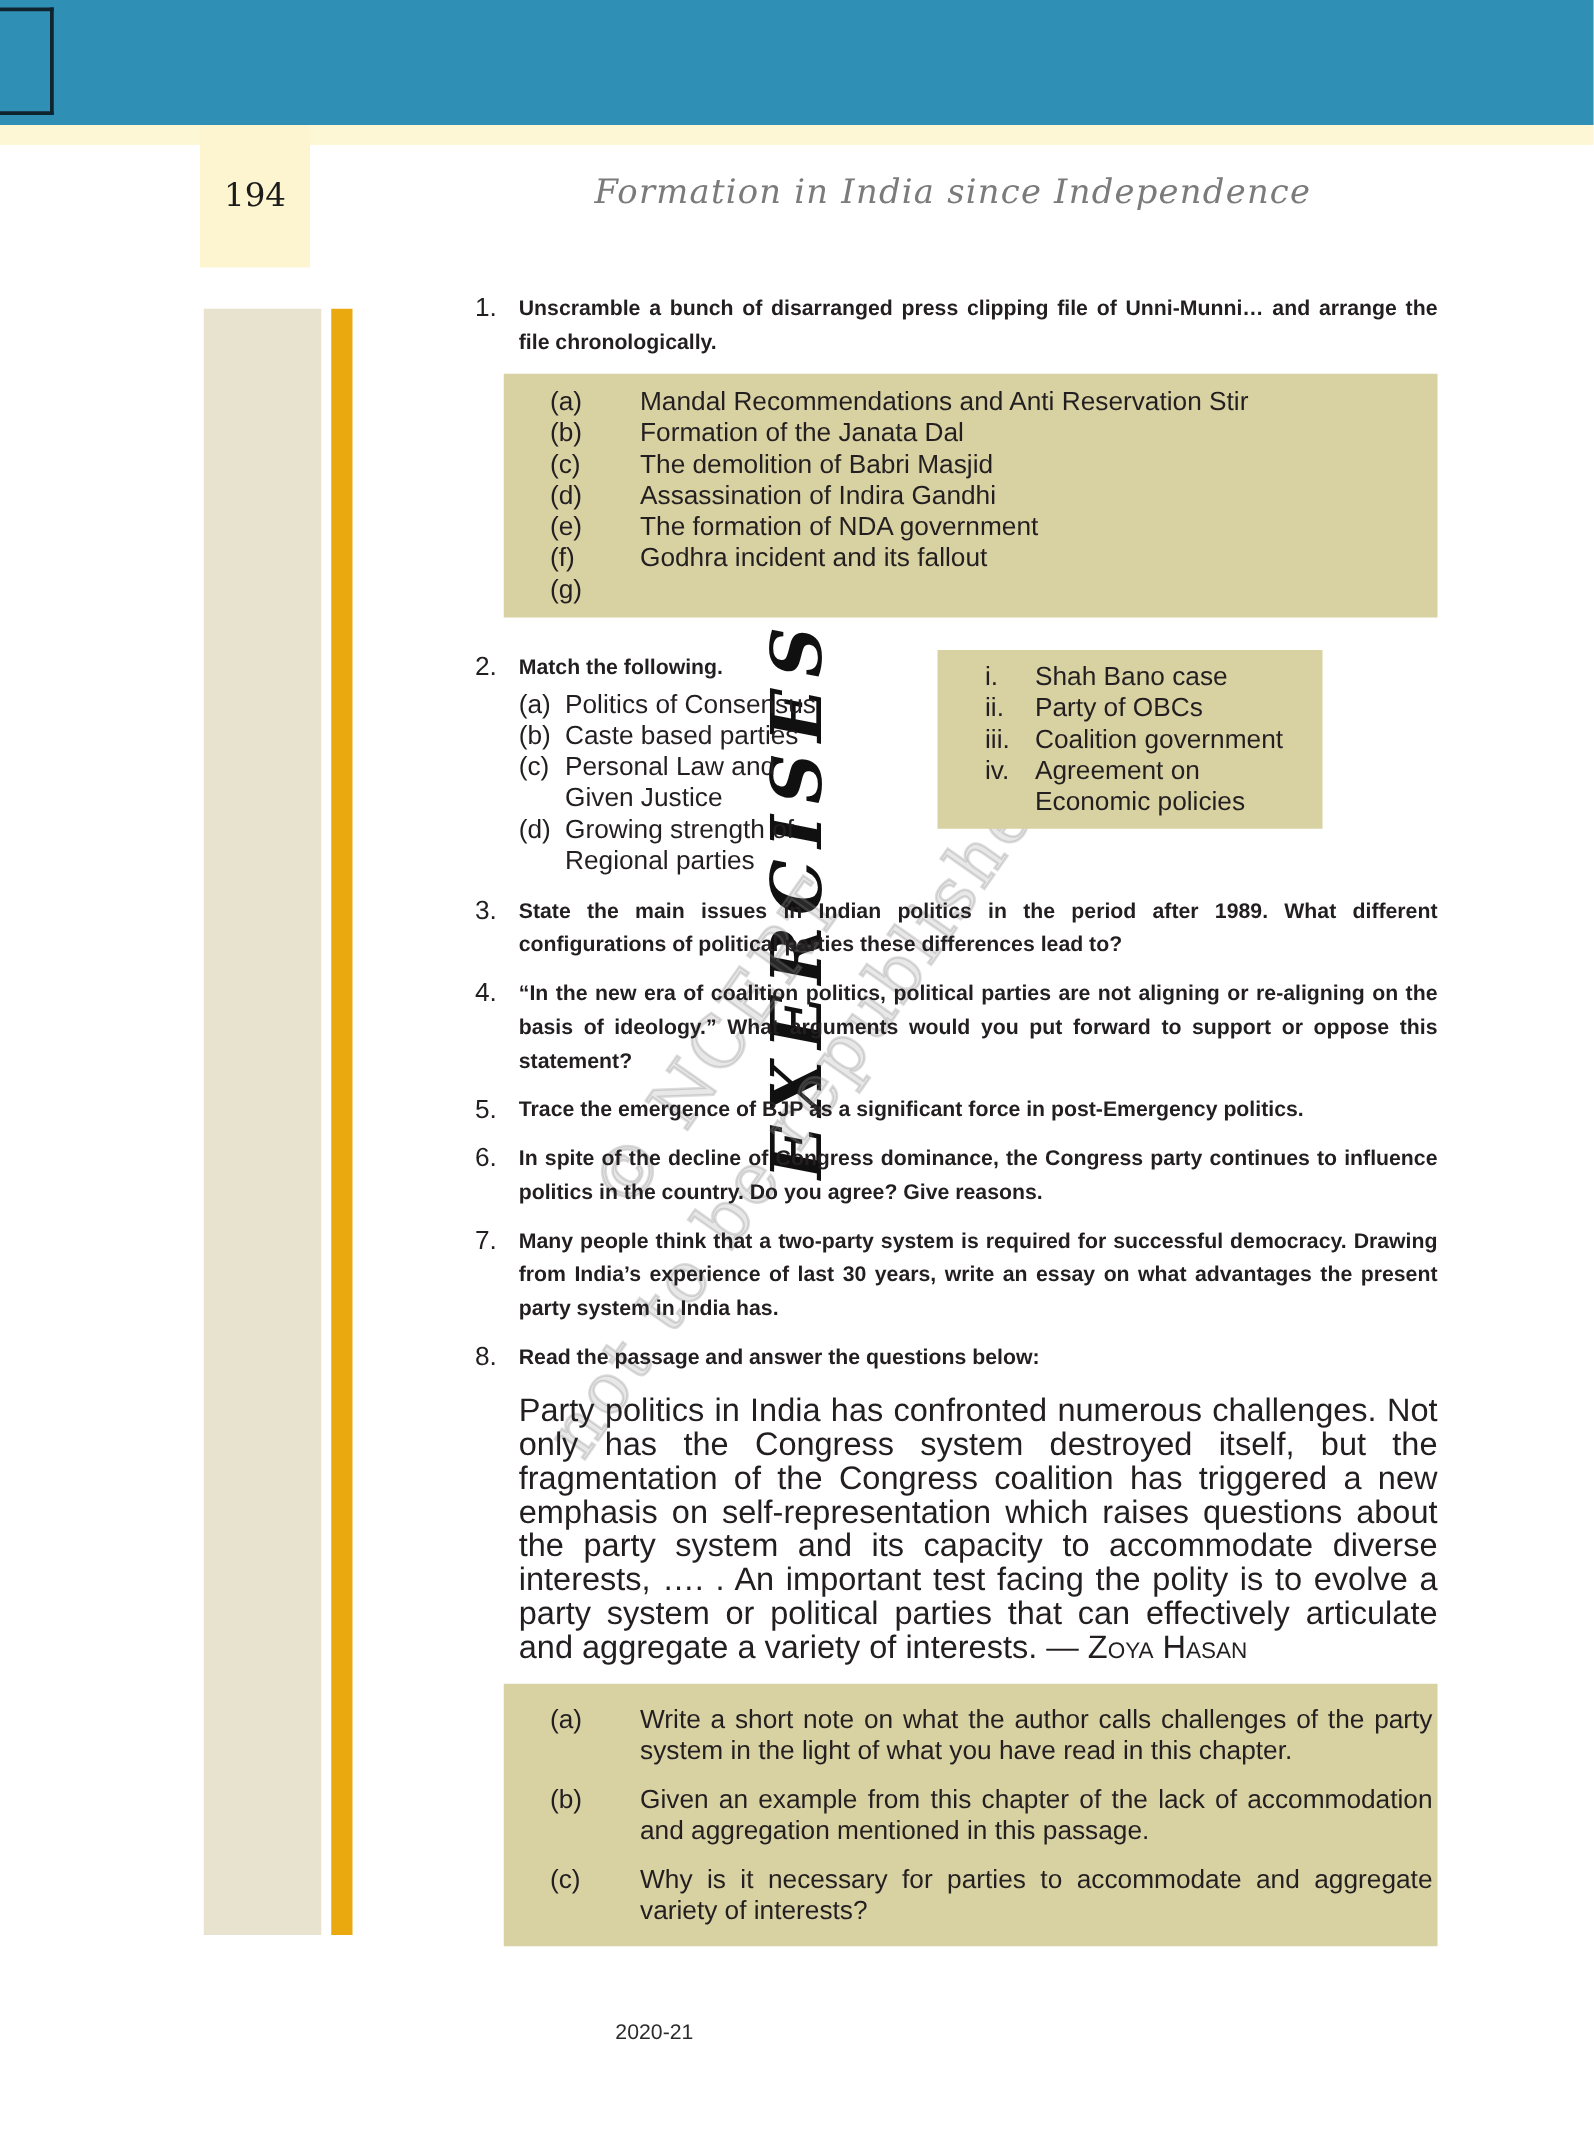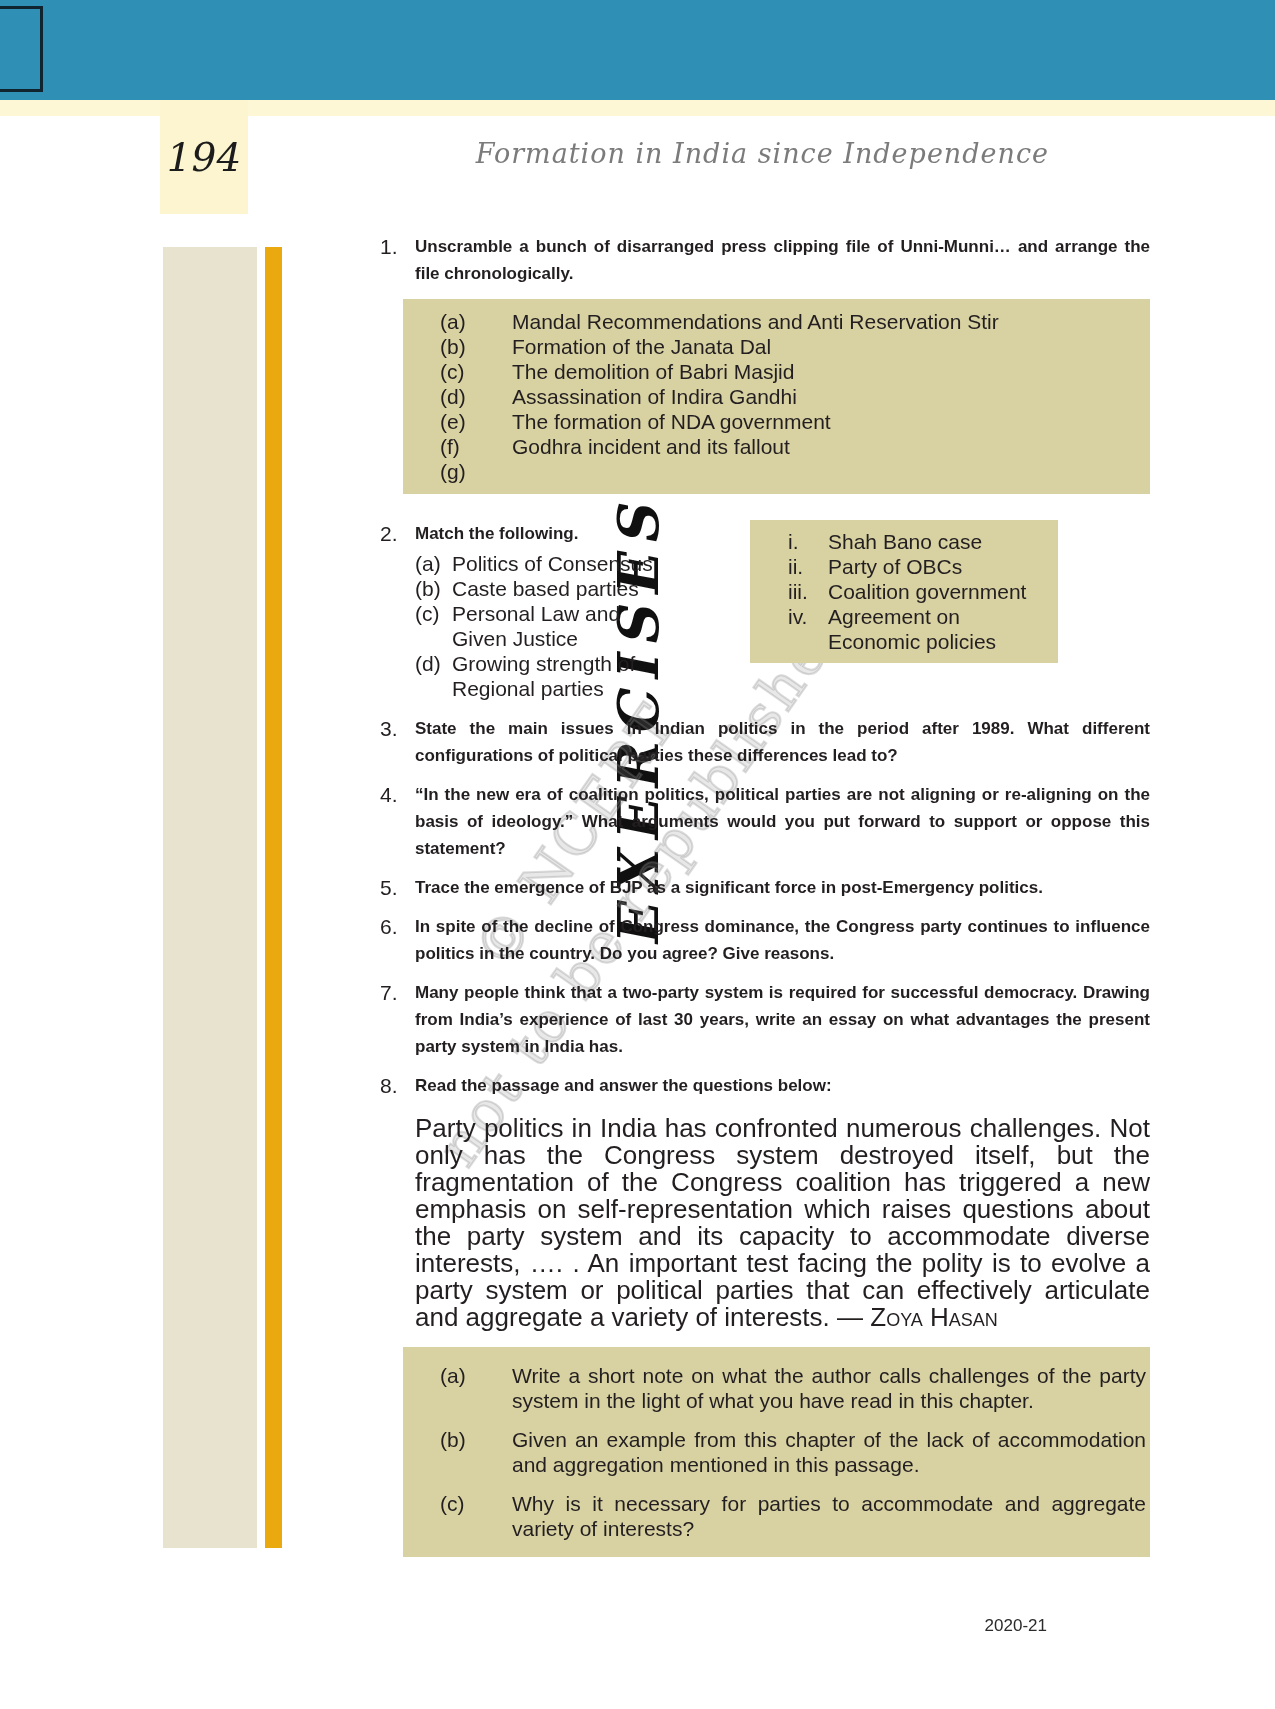--- a/index.html
+++ b/index.html
@@ -7,21 +7,21 @@
     width:1275px;height:1709px;position:relative;background:#ffffff;
     font-family:"Liberation Sans", sans-serif;color:#231f20;overflow:hidden;
   }
   
   .teal-bar{position:absolute;left:0;top:0;width:1275px;height:100px;background:#2f8fb4;}
   .corner-mark{position:absolute;left:0;top:6px;width:40px;height:80px;
     border-top:3px solid #102430;border-right:3px solid #102430;border-bottom:3px solid #102430;}
   .cream-strip{position:absolute;left:0;top:100px;width:1275px;height:16px;background:#fdf7d6;}
   .page-number-box{position:absolute;left:160px;top:100px;width:88px;height:114px;
     background:#fcf5cf;display:flex;align-items:center;justify-content:center;}
-  .page-number{font-family:"DejaVu Serif", serif;font-style:italic;font-size:39px;color:#1c1c1c;}
+  .page-number{font-family:"DejaVu Serif", serif;font-size:26px;color:#1c1c1c;}
   .running-header{position:absolute;top:138px;right:226px;
     font-family:"DejaVu Serif", serif;font-style:italic;font-size:27px;color:#7b7b7b;letter-spacing:1px;}
   
   .sidebar-band{position:absolute;left:163px;top:247px;width:94px;height:1301px;background:#e7e3cf;}
   .sidebar-label{position:absolute;left:50%;top:42%;transform:translate(-50%,-50%) rotate(-90deg);
     white-space:nowrap;font-family:"DejaVu Serif", serif;font-style:italic;font-weight:bold;
     font-size:56px;letter-spacing:9px;color:#101010;}
   .gold-stripe{position:absolute;left:265px;top:247px;width:17px;height:1301px;background:#e9a90f;}
   
   .watermark{position:absolute;left:330px;top:640px;width:560px;height:440px;
@@ -53,21 +53,21 @@
   .passage-indent{width:35px;flex:none;}
   .passage-text{width:735px;font-size:26px;line-height:27px;text-align:justify;}
   .passage-attribution{font-variant:small-caps;}
   
   .pq-box{margin-left:23px;width:747px;background:#d8d1a2;padding:16px 0;}
   .pq-row{display:flex;padding-left:37px;font-size:21px;line-height:25px;margin-bottom:14px;}
   .pq-row:last-child{margin-bottom:0;}
   .pq-label{width:72px;flex:none;}
   .pq-text{width:634px;text-align:justify;}
   
-  .footer-year{position:absolute;left:0;top:1616px;width:1047px;text-align:right;
+  .footer-year{position:absolute;left:0;top:1616px;width:1047px;text-align:center;
     font-size:17px;color:#2b2b2b;}
 </style>
 </head>
 <body>
 
 <div class="teal-bar"></div>
 <div class="corner-mark"></div>
 <div class="cream-strip"></div>
 <div class="page-number-box">
   <span class="page-number">194</span>

